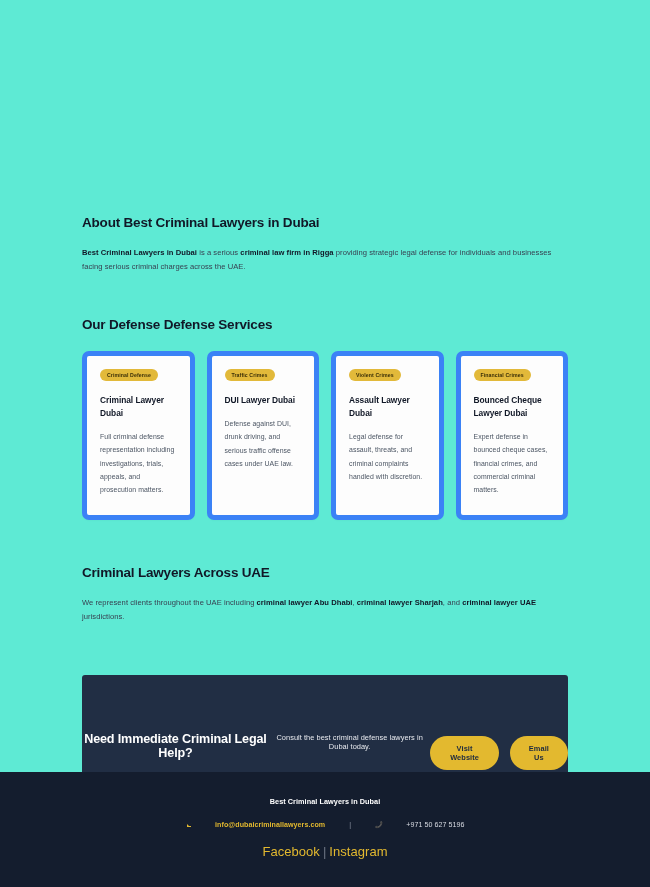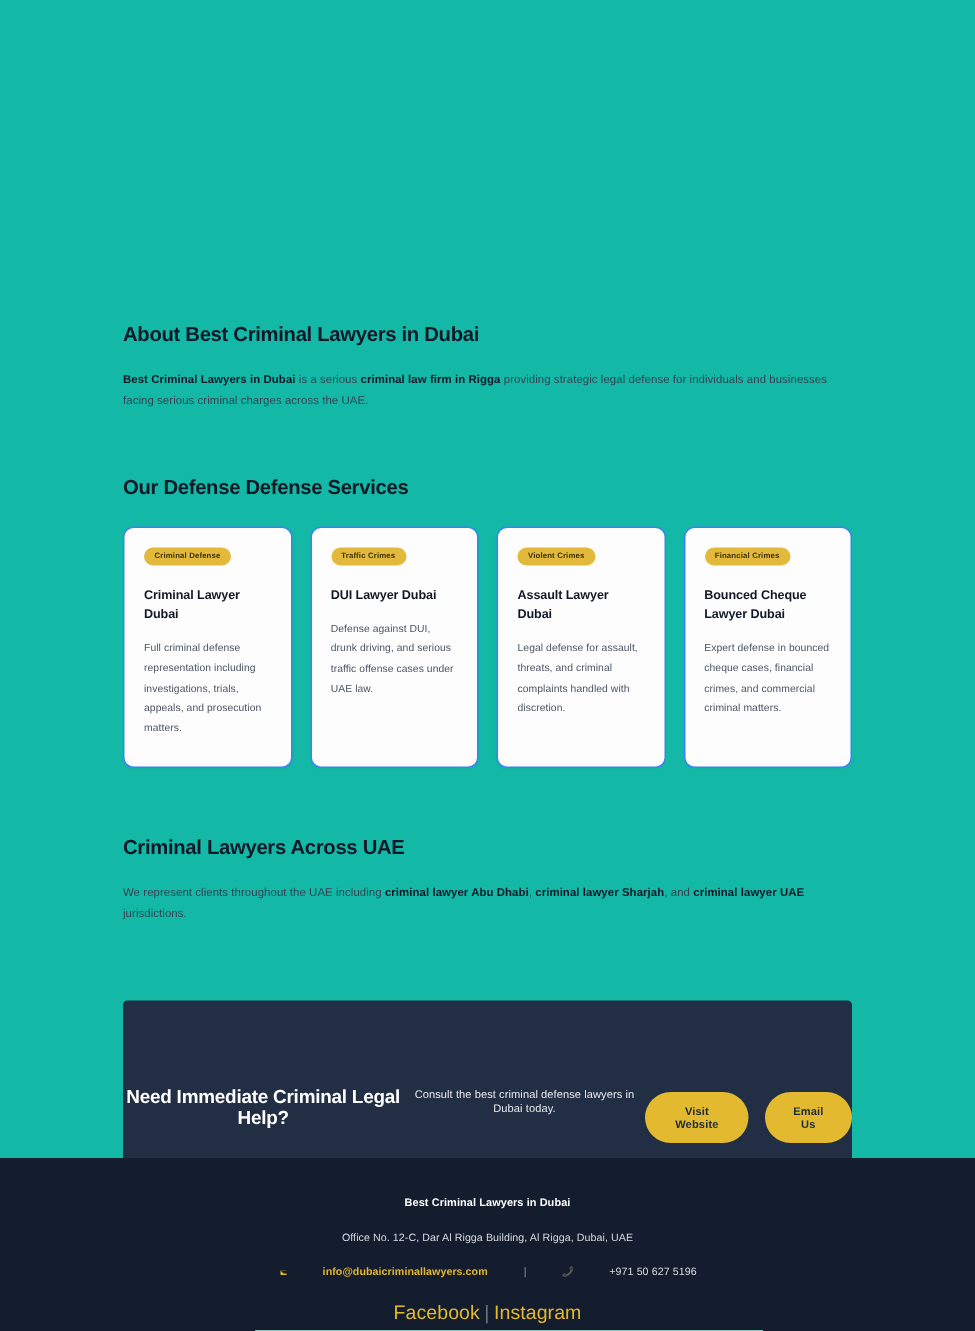--- a/index.html
+++ b/index.html
@@ -9,21 +9,21 @@
     height: 887px;
     background: #ffffff;
     font-family: "Liberation Sans", sans-serif;
     -webkit-font-smoothing: antialiased;
   }
 
   .page {
     position: relative;
     width: 650px;
     height: 887px;
-    background: #14b8a6;
+    background: #5eead4;
     overflow: hidden;
   }
 
   
   .wrap {
     padding: 0 82px;
   }
 
   
   .top-spacer { height: 214px; }
@@ -54,21 +54,21 @@
 
   .cards {
     display: flex;
     gap: 12px;
     align-items: stretch;
   }
 
   .card {
     flex: 1 1 0;
     background: #fdfdfd;
-    border: 1px solid #3b82f6;
+    border: 5px solid #3b82f6;
     border-radius: 7px;
     padding: 13px 13px 18px 13px;
     min-height: 137px;
     box-shadow: 0 1px 2px rgba(0,0,0,0.025);
     display: flex;
     flex-direction: column;
   }
 
   .badge {
     display: inline-block;
@@ -269,21 +269,20 @@
     <div class="cta-title">Need Immediate Criminal Legal Help?</div>
     <div class="cta-sub">Consult the best criminal defense lawyers in Dubai today.</div>
     <div class="cta-buttons">
       <button class="btn">Visit Website</button>
       <button class="btn">Email Us</button>
     </div>
   </section>
 
   <footer class="footer">
     <div class="footer-name">Best Criminal Lawyers in Dubai</div>
-    <div class="footer-address">Office No. 12-C, Dar Al Rigga Building, Al Rigga, Dubai, UAE</div>
     <div class="footer-contact">
       <span class="mail-icon"></span>
       <a class="footer-email" href="#">info@dubaicriminallawyers.com</a>
       <span class="sep">|</span>
       <span class="phone-icon">📞</span>
       <span class="footer-phone">+971 50 627 5196</span>
     </div>
     <div class="footer-social">
       <a href="#">Facebook</a><span class="sep2">|</span><a href="#">Instagram</a>
     </div>

